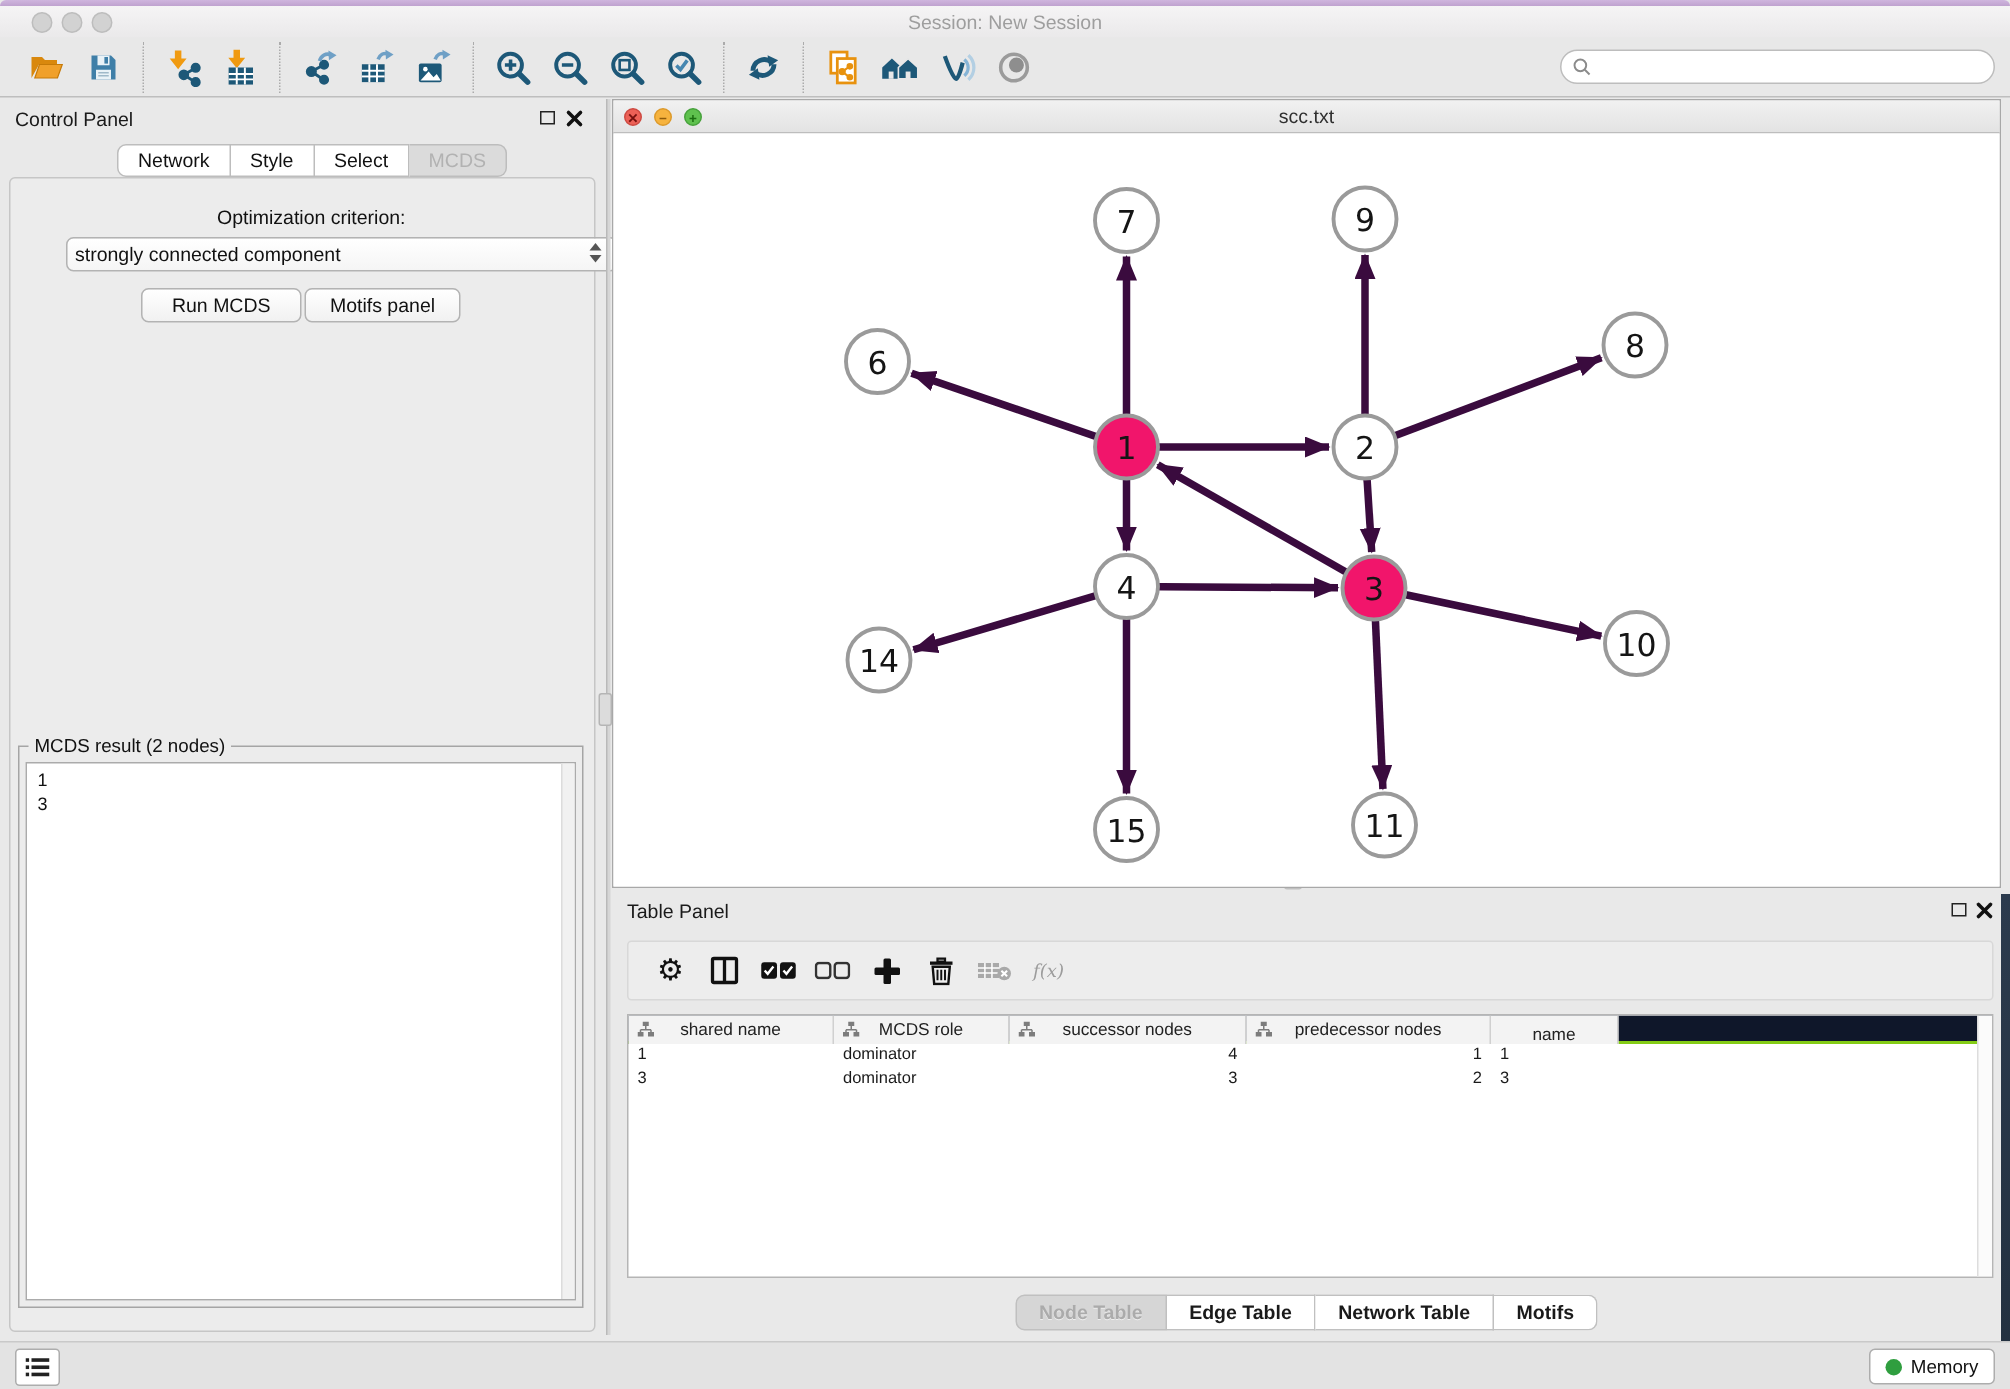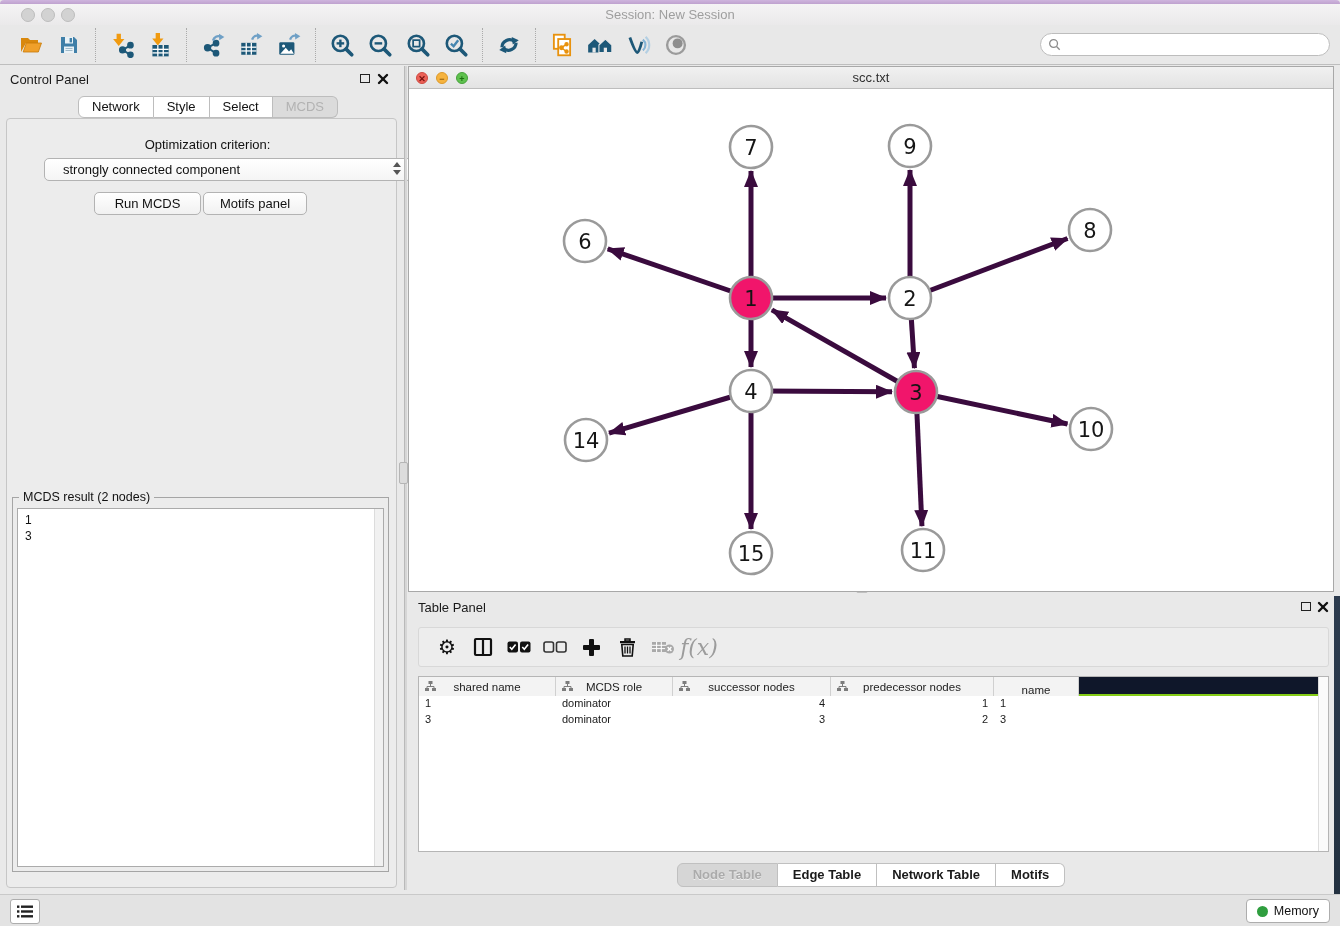--- a/index.html
+++ b/index.html
@@ -37,21 +37,21 @@
   .tab { height:22px; line-height:20px; font-size:13px; padding:0 13px;
     background:#fff; border:1px solid #BDBDBD; border-left:none; color:#111; }
   .tab:first-child { border-left:1px solid #BDBDBD; border-radius:6px 0 0 6px; }
   .tab:last-child { border-radius:0 6px 6px 0; }
   .tab.active { background:#DBDBDB; color:#B2B2B2; }
   .cp-content { position:absolute; left:6px; top:118px; width:391px; height:770px;
     background:#ECECEC; border:1px solid #C6C6C6; border-radius:4px; }
   .opt-label { position:absolute; left:6px; top:137px; width:403px; text-align:center; font-size:13px; color:#111; }
   .dropdown { position:absolute; left:44px; top:158px; width:368px; height:23px;
     background:linear-gradient(#fff,#F5F5F5); border:1px solid #B3B3B3; border-radius:5px;
-    font-size:13px; line-height:21px; padding-left:18px; color:#111; }
+    font-size:13px; line-height:21px; padding-left:5px; color:#111; }
   .dd-stepper { position:absolute; right:7px; top:3px; width:11px; height:16px; }
   .dd-stepper .up { width:0; height:0; border-left:4.5px solid transparent; border-right:4.5px solid transparent;
     border-bottom:5.5px solid #555; margin-bottom:3px; }
   .dd-stepper .down { width:0; height:0; border-left:4.5px solid transparent; border-right:4.5px solid transparent;
     border-top:5.5px solid #555; }
   .btn { position:absolute; height:23px; background:linear-gradient(#fff,#F1F1F1);
     border:1px solid #B3B3B3; border-radius:5px; font-size:13px; color:#111;
     text-align:center; line-height:21px; }
   .groupbox { position:absolute; left:12px; top:497px; width:377px; height:375px;
     border:1px solid #A5A5A5; }
@@ -107,21 +107,21 @@
   
   .statusbar { position:absolute; left:0; top:894px; right:0; height:32px;
     background:#E3E3E3; border-top:1px solid #C9C9C9; }
   .status-list-btn { position:absolute; left:10px; top:4px; width:30px; height:25px;
     background:#fff; border:1px solid #ADADAD; border-radius:3px;
     display:flex; align-items:center; justify-content:center; }
   .memory-btn { position:absolute; right:10px; top:4px; height:24px;
     background:#fff; border:1px solid #ADADAD; border-radius:4px;
     display:flex; align-items:center; gap:6px; padding:0 10px; font-size:12.5px; color:#111; }
   .mem-dot { width:11px; height:11px; border-radius:50%; background:#2F9E3F; }
-  .fx-glyph { font-family:"DejaVu Serif", serif; font-style:italic; font-size:22px; color:#9C9C9C; }
+  .fx-glyph { font-family:"DejaVu Serif", serif; font-style:italic; font-size:12px; color:#9C9C9C; }
   .gear-glyph { font-size:20px; color:#111; line-height:1; }
 </style>
 </head>
 <body>
 
 <div class="accent-strip"></div>
 <div class="titlebar">
   <span class="tl-dot" style="left:21px"></span>
   <span class="tl-dot" style="left:41px"></span>
   <span class="tl-dot" style="left:61px"></span>

